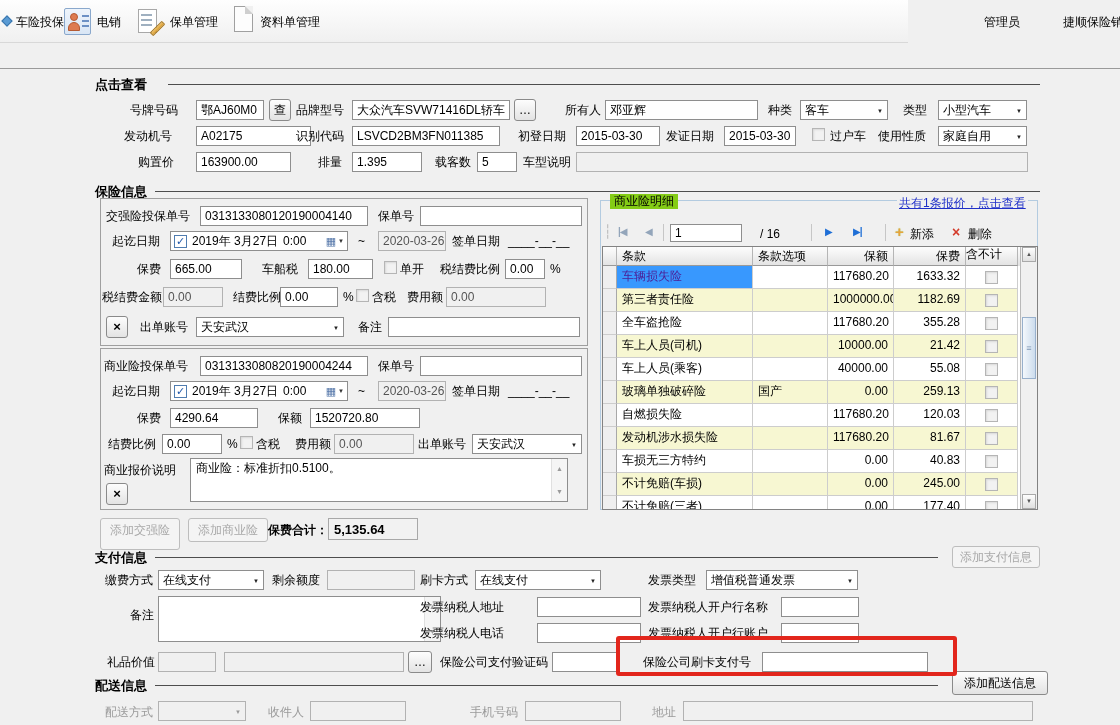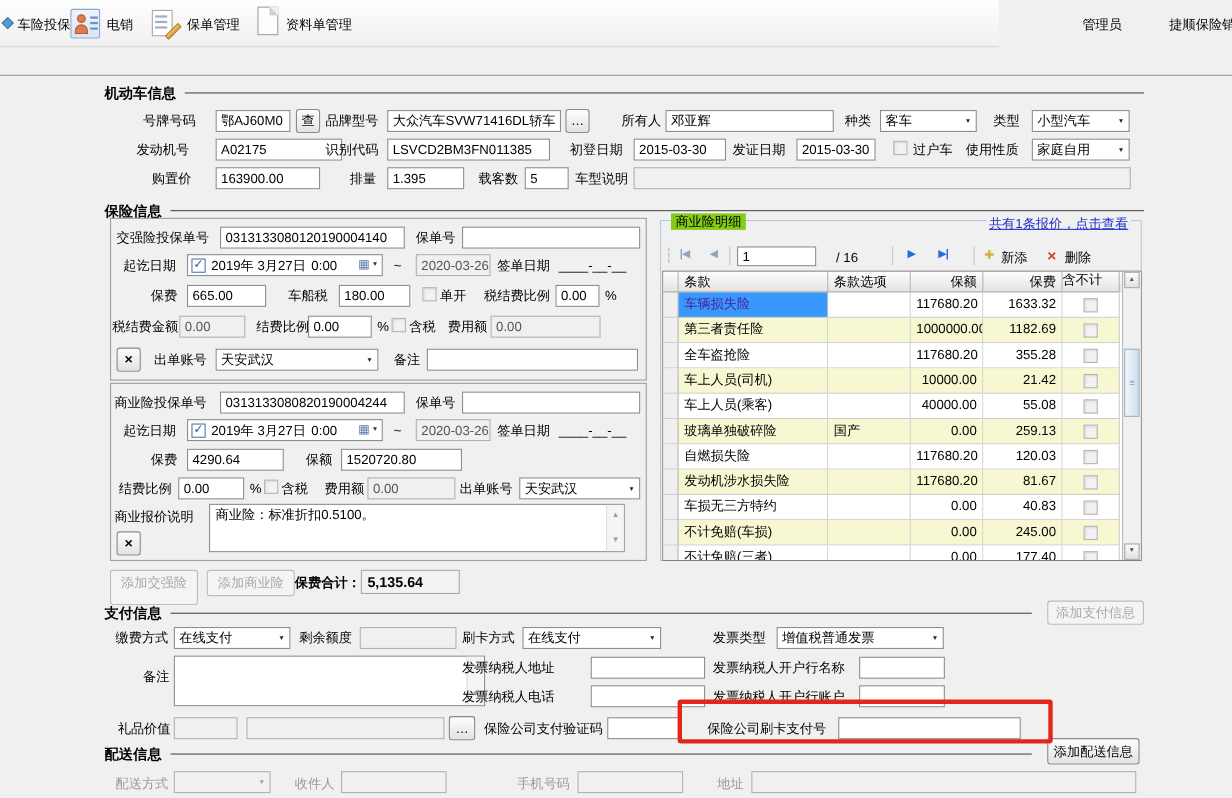--- a/index.html
+++ b/index.html
@@ -99,21 +99,21 @@
       </span>
     <span class="L tbl-lbl" style="left:170px">保单管理</span>
     <span class="icpage"></span>
     <span class="L tbl-lbl" style="left:260px">资料单管理</span>
     <span class="L tbl-lbl" style="left:984px">管理员</span>
     <span class="L tbl-lbl" style="left:1063px">捷顺保险销</span>
   </div>
 
   <div class="tabline"></div>
 
-  <div class="sec" style="left:95px;top:76px">机动车信息</div>
+  <div class="sec" style="left:95px;top:76px">点击查看</div>
   <div class="hline" style="left:168px;top:84px;width:872px"></div>
 
   <span class="L" style="left:130px;top:103px">号牌号码</span>
   <div class="I" style="left:196px;top:100px;width:68px">鄂AJ60M0</div>
   <div class="B" style="left:269px;top:99px;width:22px;height:22px">查</div>
   <span class="L" style="left:296px;top:103px">品牌型号</span>
   <div class="I" style="left:352px;top:100px;width:158px">大众汽车SVW71416DL轿车</div>
   <div class="B" style="left:514px;top:99px;width:22px;height:22px">…</div>
   <span class="L" style="left:565px;top:103px">所有人</span>
   <div class="I" style="left:605px;top:100px;width:153px">邓亚辉</div>
@@ -425,21 +425,21 @@
   <div class="B" style="left:408px;top:651px;width:24px;height:22px">…</div>
   <span class="L" style="left:440px;top:655px">保险公司支付验证码</span>
   <div class="I" style="left:552px;top:652px;width:66px"></div>
 
   <div class="redbox"></div>
   <span class="L" style="left:643px;top:655px">保险公司刷卡支付号</span>
   <div class="I" style="left:762px;top:652px;width:166px"></div>
 
   <div class="sec" style="left:95px;top:677px">配送信息</div>
   <div class="hline" style="left:155px;top:685px;width:783px"></div>
-  <div class="B" style="left:952px;top:671px;width:84px;height:24px;line-height:22px">添加配送信息</div>
+  <div class="B" style="left:952px;top:671px;width:96px;height:24px;line-height:22px">添加配送信息</div>
 
   <span class="L gray" style="left:105px;top:705px">配送方式</span>
   <div class="I dis dd" style="left:158px;top:701px;width:88px">
       <span class="da" style="color:#9a9a9a">▼</span>
     </div>
   <span class="L gray" style="left:268px;top:705px">收件人</span>
   <div class="I dis" style="left:310px;top:701px;width:96px"></div>
   <span class="L gray" style="left:470px;top:705px">手机号码</span>
   <div class="I dis" style="left:525px;top:701px;width:96px"></div>
   <span class="L gray" style="left:652px;top:705px">地址</span>

